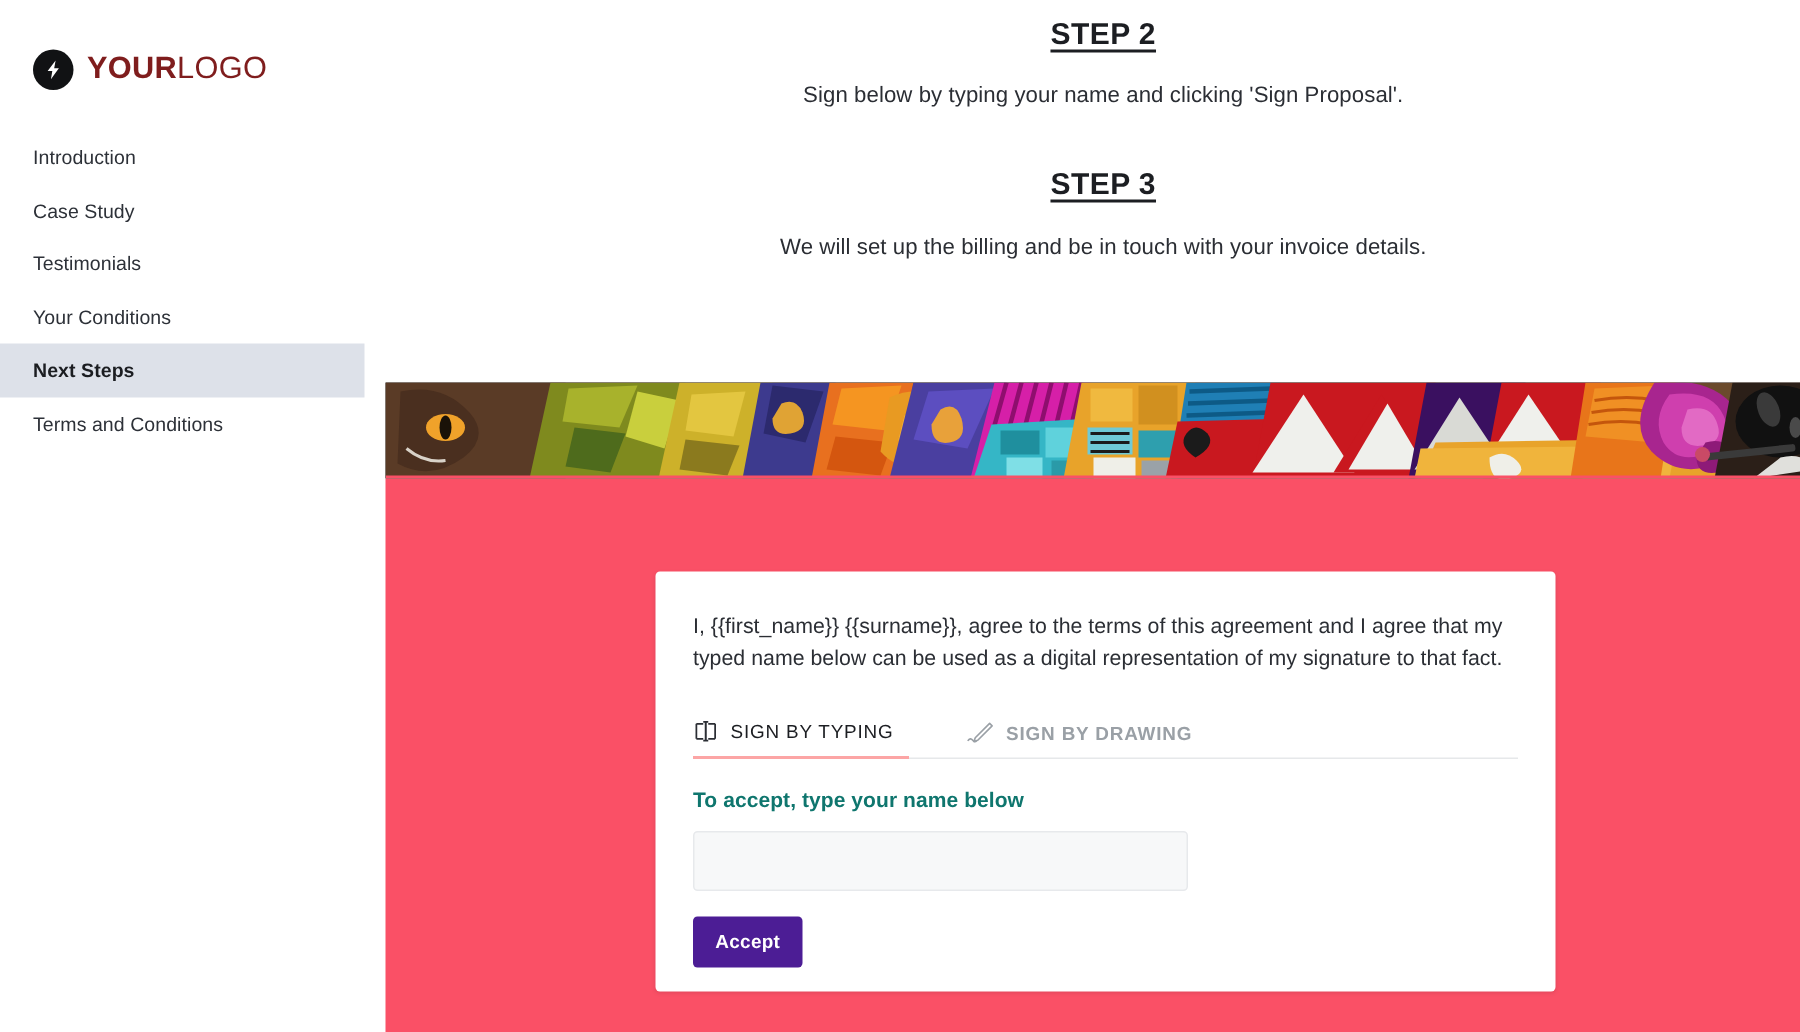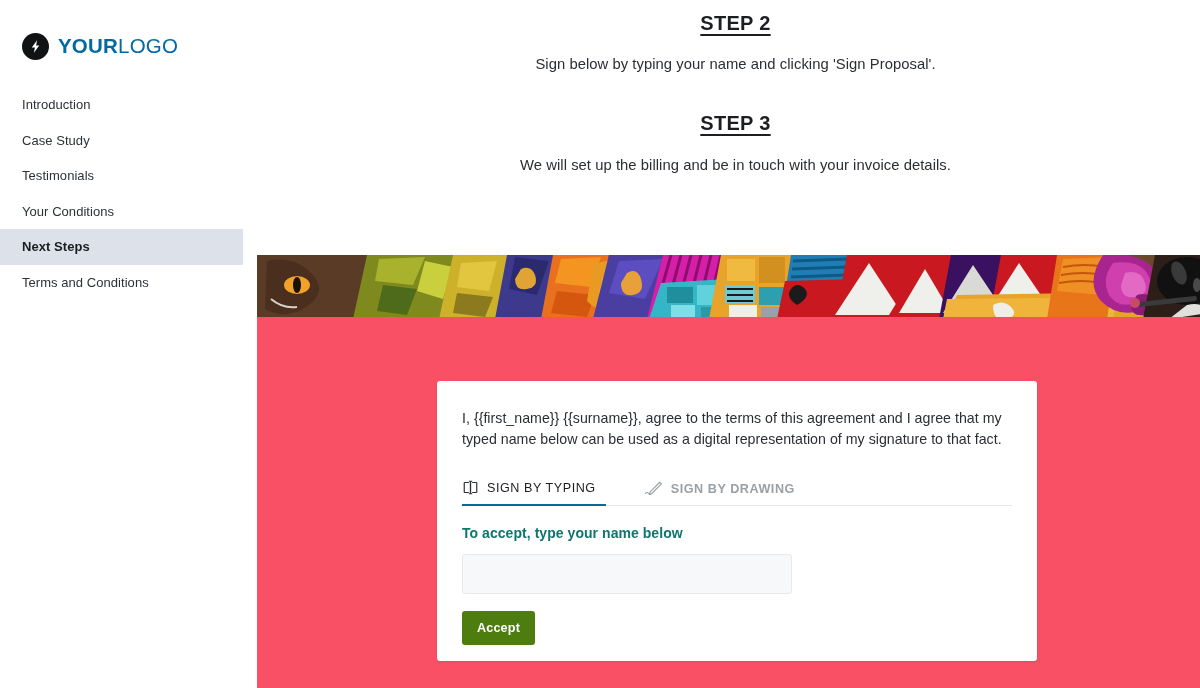--- a/index.html
+++ b/index.html
@@ -40,21 +40,21 @@
     background: #111214;
     display: flex;
     align-items: center;
     justify-content: center;
     flex: 0 0 auto;
   }
   .logo-mark svg { display: block; }
   .logo-text {
     font-size: 20.5px;
     letter-spacing: 0.2px;
-    color: #0369a1;
+    color: #7f1d1d;
     white-space: nowrap;
   }
   .logo-text .b { font-weight: 700; }
   .logo-text .l { font-weight: 300; }
 
   .nav { margin-top: 25px; }
   .nav-item {
     display: block;
     padding: 10px 0 10px 22px;
     font-size: 13px;
@@ -155,21 +155,21 @@
     align-items: center;
     gap: 8px;
     font-size: 12.6px;
     letter-spacing: 0.55px;
     padding-bottom: 9px;
     cursor: pointer;
     white-space: nowrap;
   }
   .tab.active {
     color: #1c1e22;
-    border-bottom: 2px solid #0369a1;
+    border-bottom: 2px solid #fca5a5;
     margin-bottom: -1px;
     padding-right: 10px;
   }
   .tab.inactive {
     color: #9aa0a6;
     margin-left: 38px;
     font-weight: bold;
   }
   .tab svg { display: block; flex: 0 0 auto; }
 
@@ -191,21 +191,21 @@
     font-size: 14px;
     color: #2b2e34;
     padding: 0 11px;
     outline: none;
   }
   .accept-btn {
     display: block;
     margin-top: 17px;
     width: 73px;
     height: 34px;
-    background: #4d7c0f;
+    background: #4c1d95;
     color: #ffffff;
     border: none;
     border-radius: 3px;
     font-family: "Liberation Sans", sans-serif;
     font-size: 12.6px;
     font-weight: 700;
     letter-spacing: 0.2px;
     cursor: pointer;
   }
 </style>

